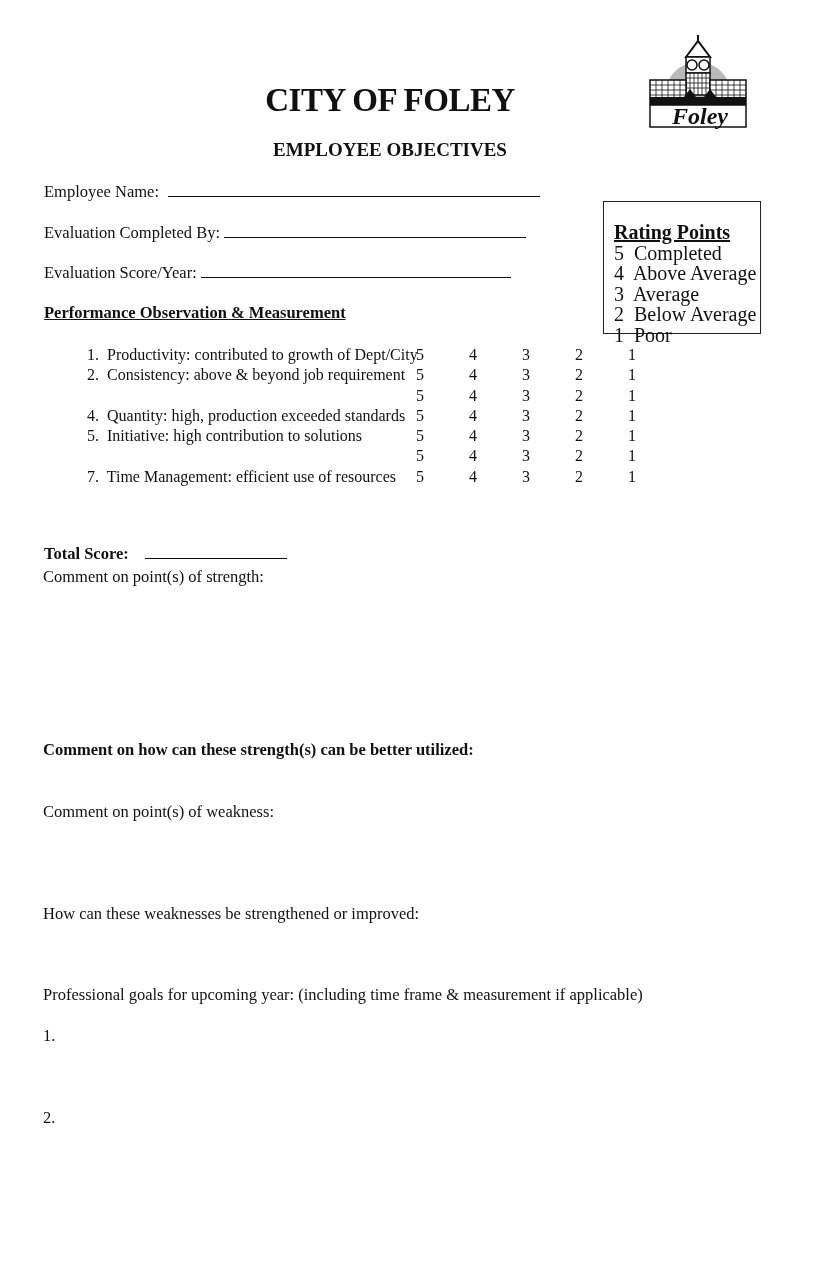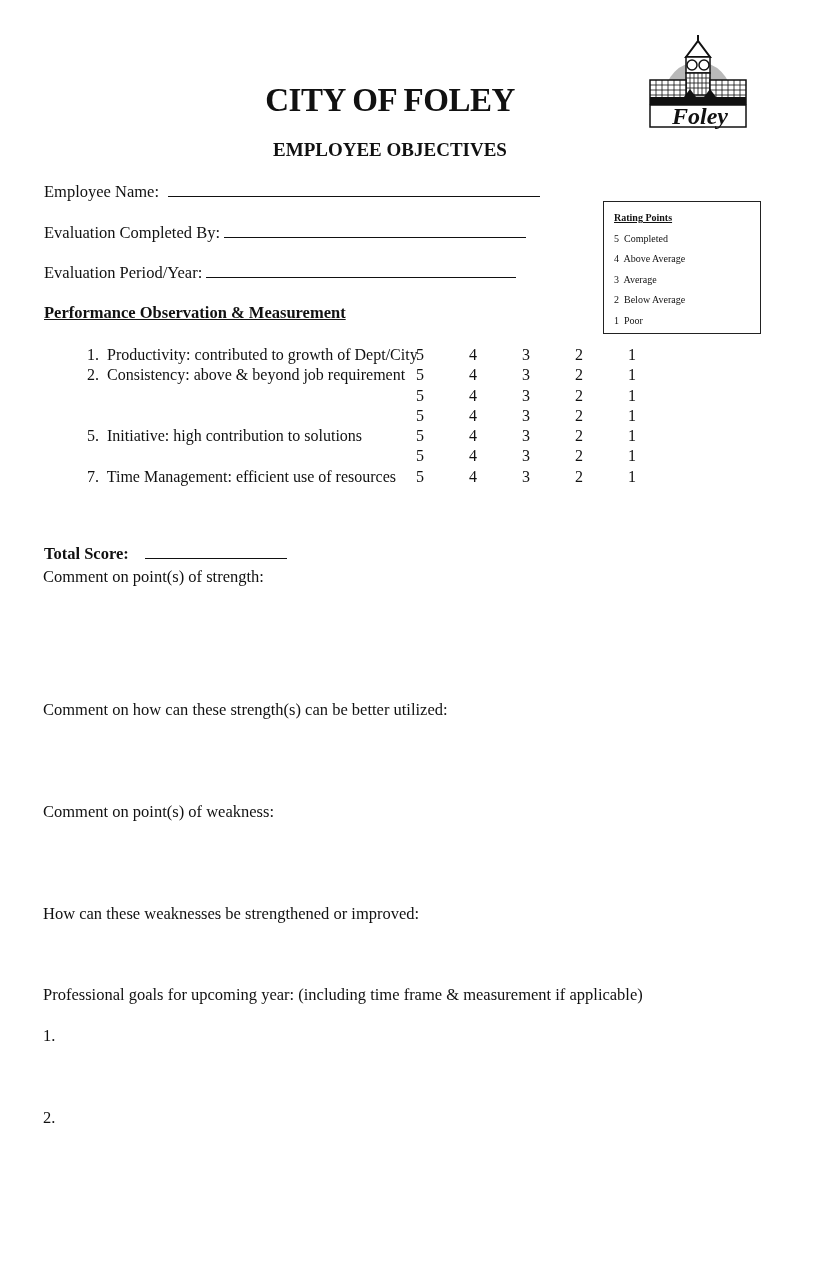--- a/index.html
+++ b/index.html
@@ -5,21 +5,21 @@
     * { box-sizing: border-box; margin: 0; padding: 0; }
     html, body { width: 814px; height: 1264px; background: #ffffff; overflow: hidden; }
     body { position: relative; font-family: "Liberation Serif", "DejaVu Serif", serif; color: #111111; }
     .abs { position: absolute; white-space: nowrap; }
     .title { left: 0; width: 780px; top: 82px; text-align: center; font-size: 33px; font-weight: bold; letter-spacing: -0.5px; }
     .subtitle { left: 0; width: 780px; top: 139px; text-align: center; font-size: 19px; font-weight: bold; }
     .logo { left: 642px; top: 35px; width: 110px; height: 96px; }
     .field { left: 44px; font-size: 16.5px; font-weight: normal; }
     .field .line { display: inline-block; border-bottom: 1px solid #111; height: 14px; vertical-align: baseline; }
     .section-head { left: 44px; top: 303px; font-size: 16.5px; font-weight: bold; text-decoration: underline; }
-    .rating-box { left: 603px; top: 201px; width: 158px; height: 133px; border: 1.5px solid #222; padding: 6px 0 0 10px; font-size: 10px; line-height: 20.5px; }
+    .rating-box { left: 603px; top: 201px; width: 158px; height: 133px; border: 1.5px solid #222; padding: 20px 0 0 10px; font-size: 20px; line-height: 20.5px; }
     .rating-box .rb-title { font-weight: bold; text-decoration: underline; }
     .criteria { left: 44px; top: 345px; font-size: 16px; }
     .crit-row { position: relative; height: 20.3px; line-height: 20.3px; }
     .crit-row .txt { position: absolute; left: 0; margin-left: 43px; }
     .crit-row .sc { position: absolute; width: 12px; text-align: center; }
     .total { left: 44px; top: 544px; font-size: 16.5px; font-weight: bold; }
     .total .line { display: inline-block; width: 142px; border-bottom: 1.5px solid #111; margin-left: 12px; height: 14px; }
     .comment { left: 43px; font-size: 16.5px; }
   </style>
 </head>
@@ -77,21 +77,21 @@
 
 <div class="abs field" style="top:182px;">
   <span>Employee Name:</span>
   <span class="line" style="width:372px; margin-left:5px;"></span>
 </div>
 <div class="abs field" style="top:223px;">
   <span>Evaluation Completed By:</span>
   <span class="line" style="width:302px;"></span>
 </div>
 <div class="abs field" style="top:263px;">
-  <span>Evaluation Period/Year:</span>
+  <span>Evaluation Score/Year:</span>
   <span class="line" style="width:310px;"></span>
 </div>
 
 <div class="abs rating-box">
   <div class="rb-title">Rating Points</div>
   <div><span>5</span>&nbsp; <span>Completed</span></div>
   <div><span>4</span>&nbsp; <span>Above Average</span></div>
   <div><span>3</span>&nbsp; <span>Average</span></div>
   <div><span>2</span>&nbsp; <span>Below Average</span></div>
   <div><span>1</span>&nbsp; <span>Poor</span></div>
@@ -117,20 +117,21 @@
     <span class="sc" style="left:582px;">1</span>
   </div>
   <div class="crit-row">
     <span class="sc" style="left:370px;">5</span>
     <span class="sc" style="left:423px;">4</span>
     <span class="sc" style="left:476px;">3</span>
     <span class="sc" style="left:529px;">2</span>
     <span class="sc" style="left:582px;">1</span>
   </div>
   <div class="crit-row">
+    <span class="txt"><span>4.</span>&nbsp; <span>Quantity: high, production exceeded standards</span></span>
     <span class="sc" style="left:370px;">5</span>
     <span class="sc" style="left:423px;">4</span>
     <span class="sc" style="left:476px;">3</span>
     <span class="sc" style="left:529px;">2</span>
     <span class="sc" style="left:582px;">1</span>
   </div>
   <div class="crit-row">
     <span class="txt"><span>5.</span>&nbsp; <span>Initiative: high contribution to solutions</span></span>
     <span class="sc" style="left:370px;">5</span>
     <span class="sc" style="left:423px;">4</span>
@@ -154,18 +155,18 @@
     <span class="sc" style="left:582px;">1</span>
   </div>
 </div>
 
 <div class="abs total">
   <span>Total Score:</span>
   <span class="line"></span>
 </div>
 
 <div class="abs comment" style="top:567px;">Comment on point(s) of strength:</div>
-<div class="abs comment" style="top:700px;">Comment on how can these strength(s) can be better utilized:</div>
+<div class="abs comment" style="top:740px;font-weight:bold;">Comment on how can these strength(s) can be better utilized:</div>
 <div class="abs comment" style="top:802px;">Comment on point(s) of weakness:</div>
 <div class="abs comment" style="top:904px;">How can these weaknesses be strengthened or improved:</div>
 <div class="abs comment" style="top:985px;">Professional goals for upcoming year: (including time frame &amp; measurement if applicable)</div>
 <div class="abs comment" style="top:1026px;">1.</div>
 <div class="abs comment" style="top:1108px;">2.</div>
 
 </body></html>

